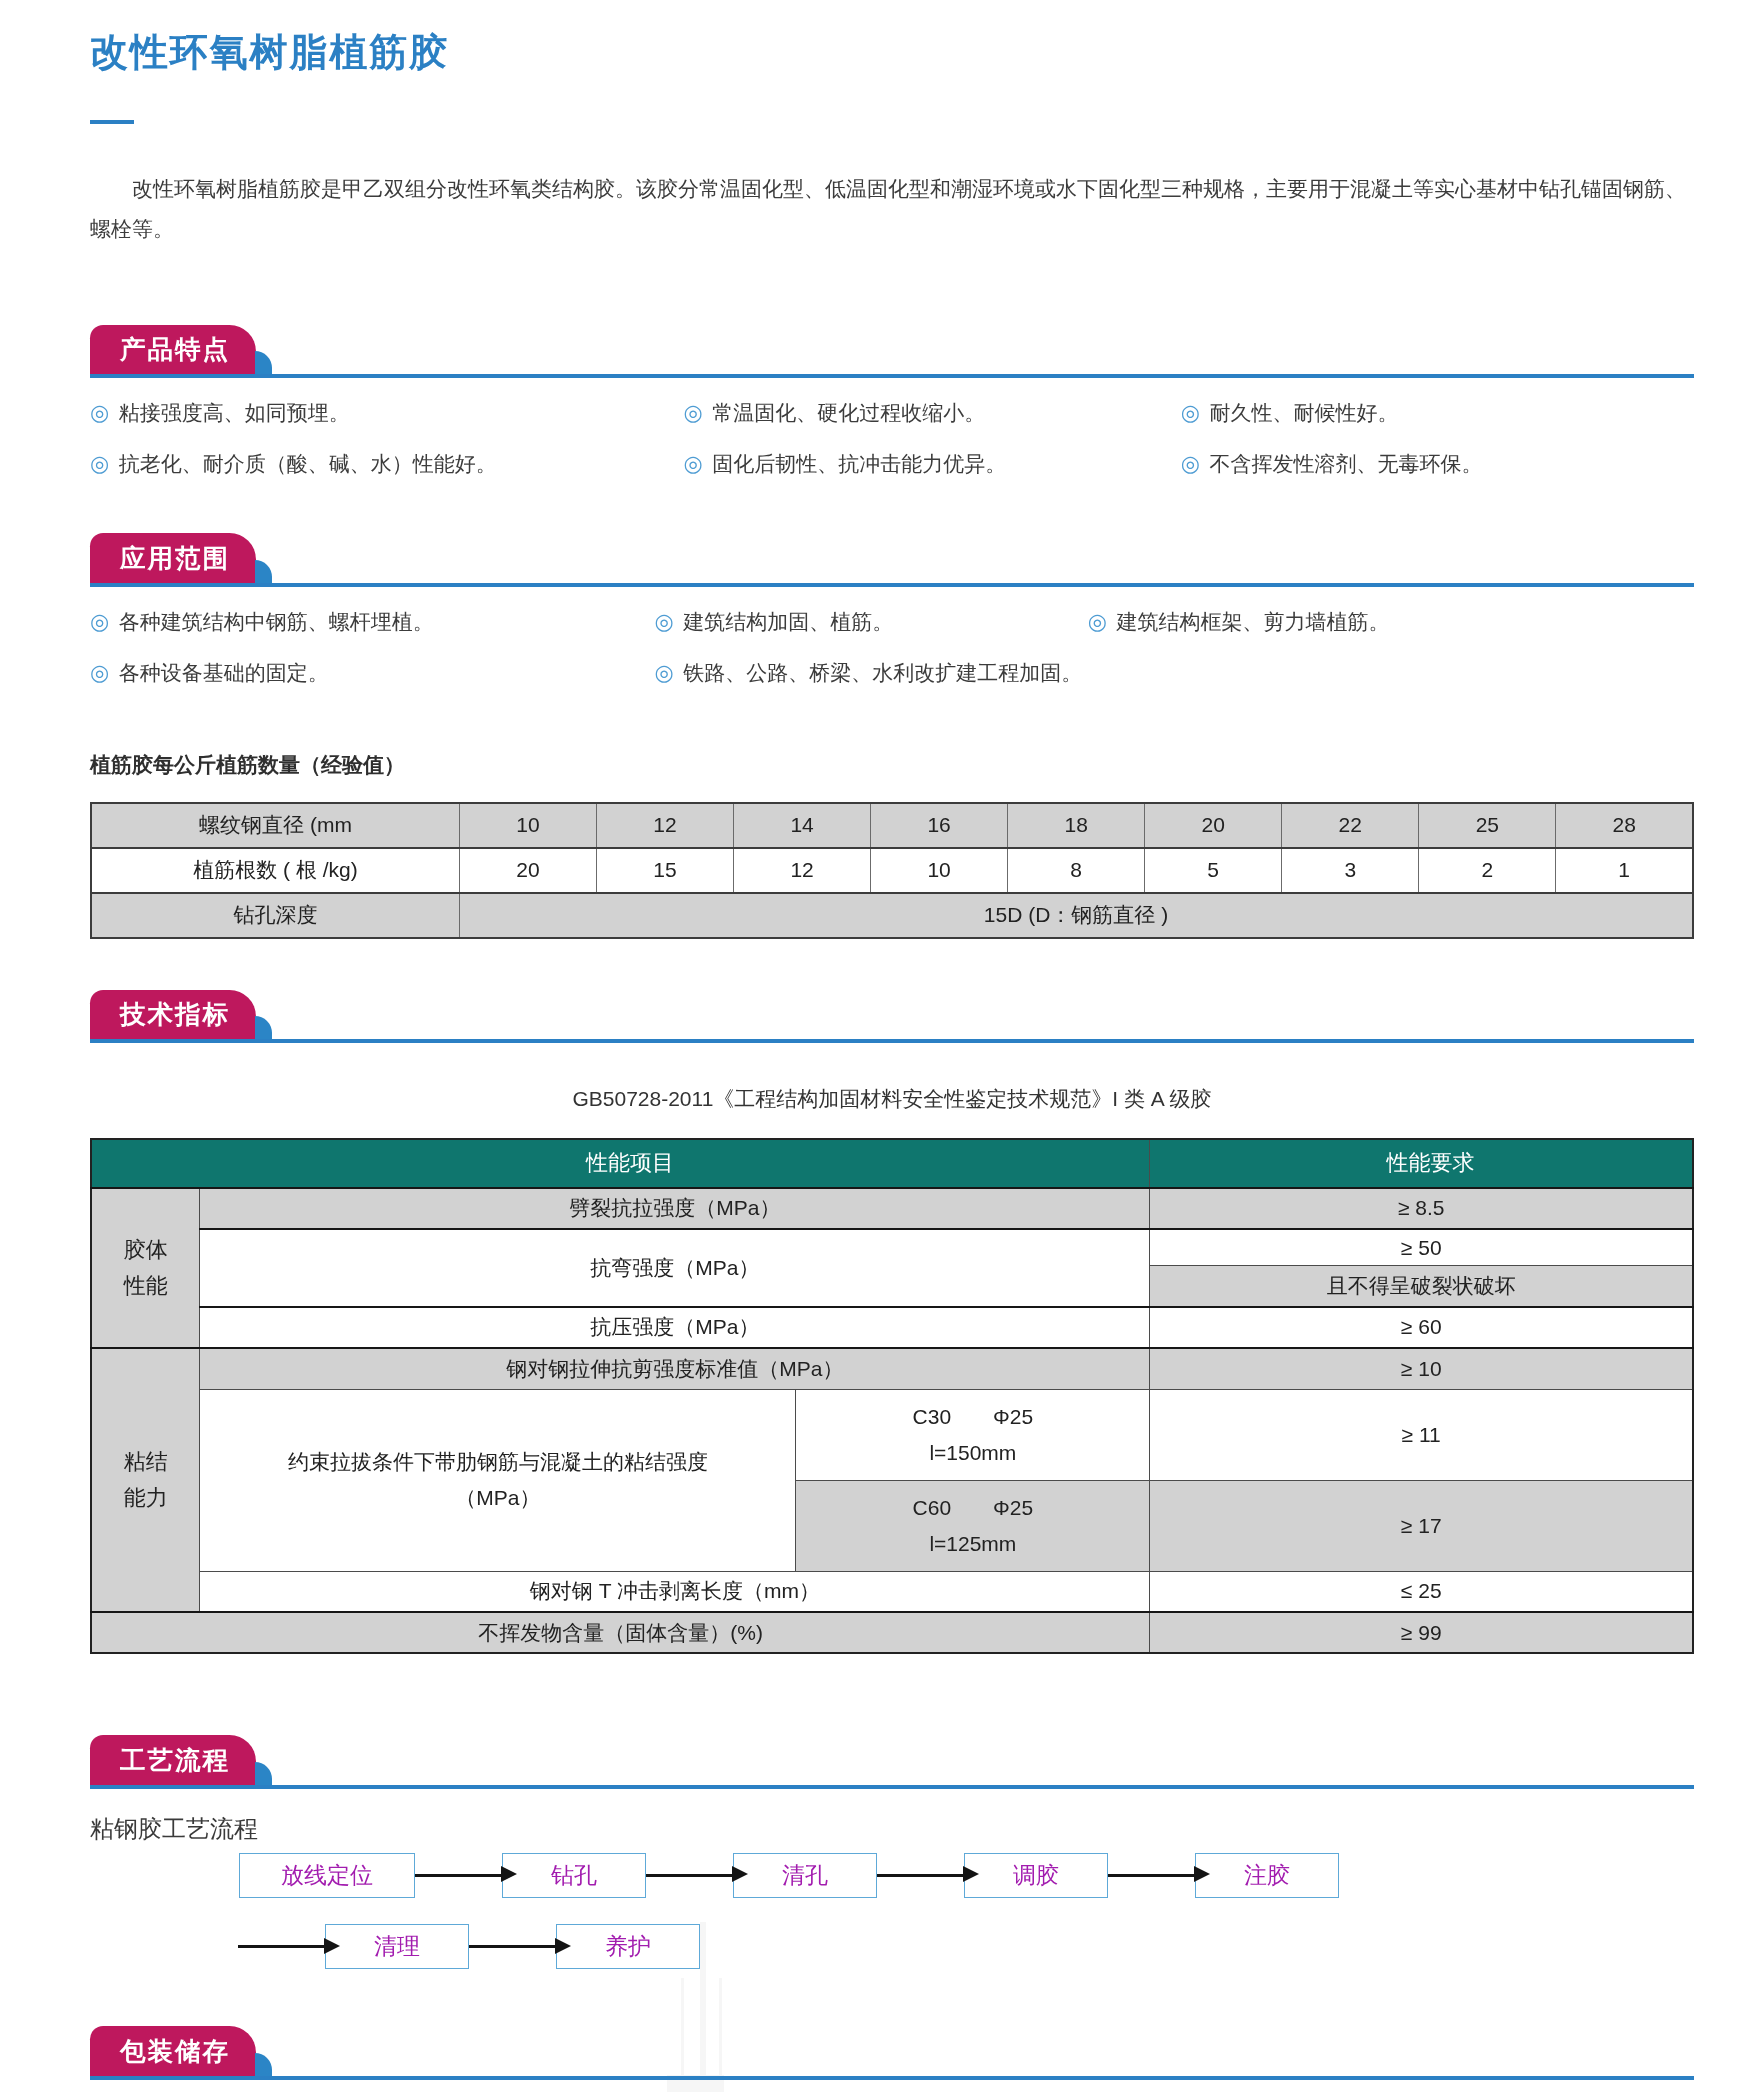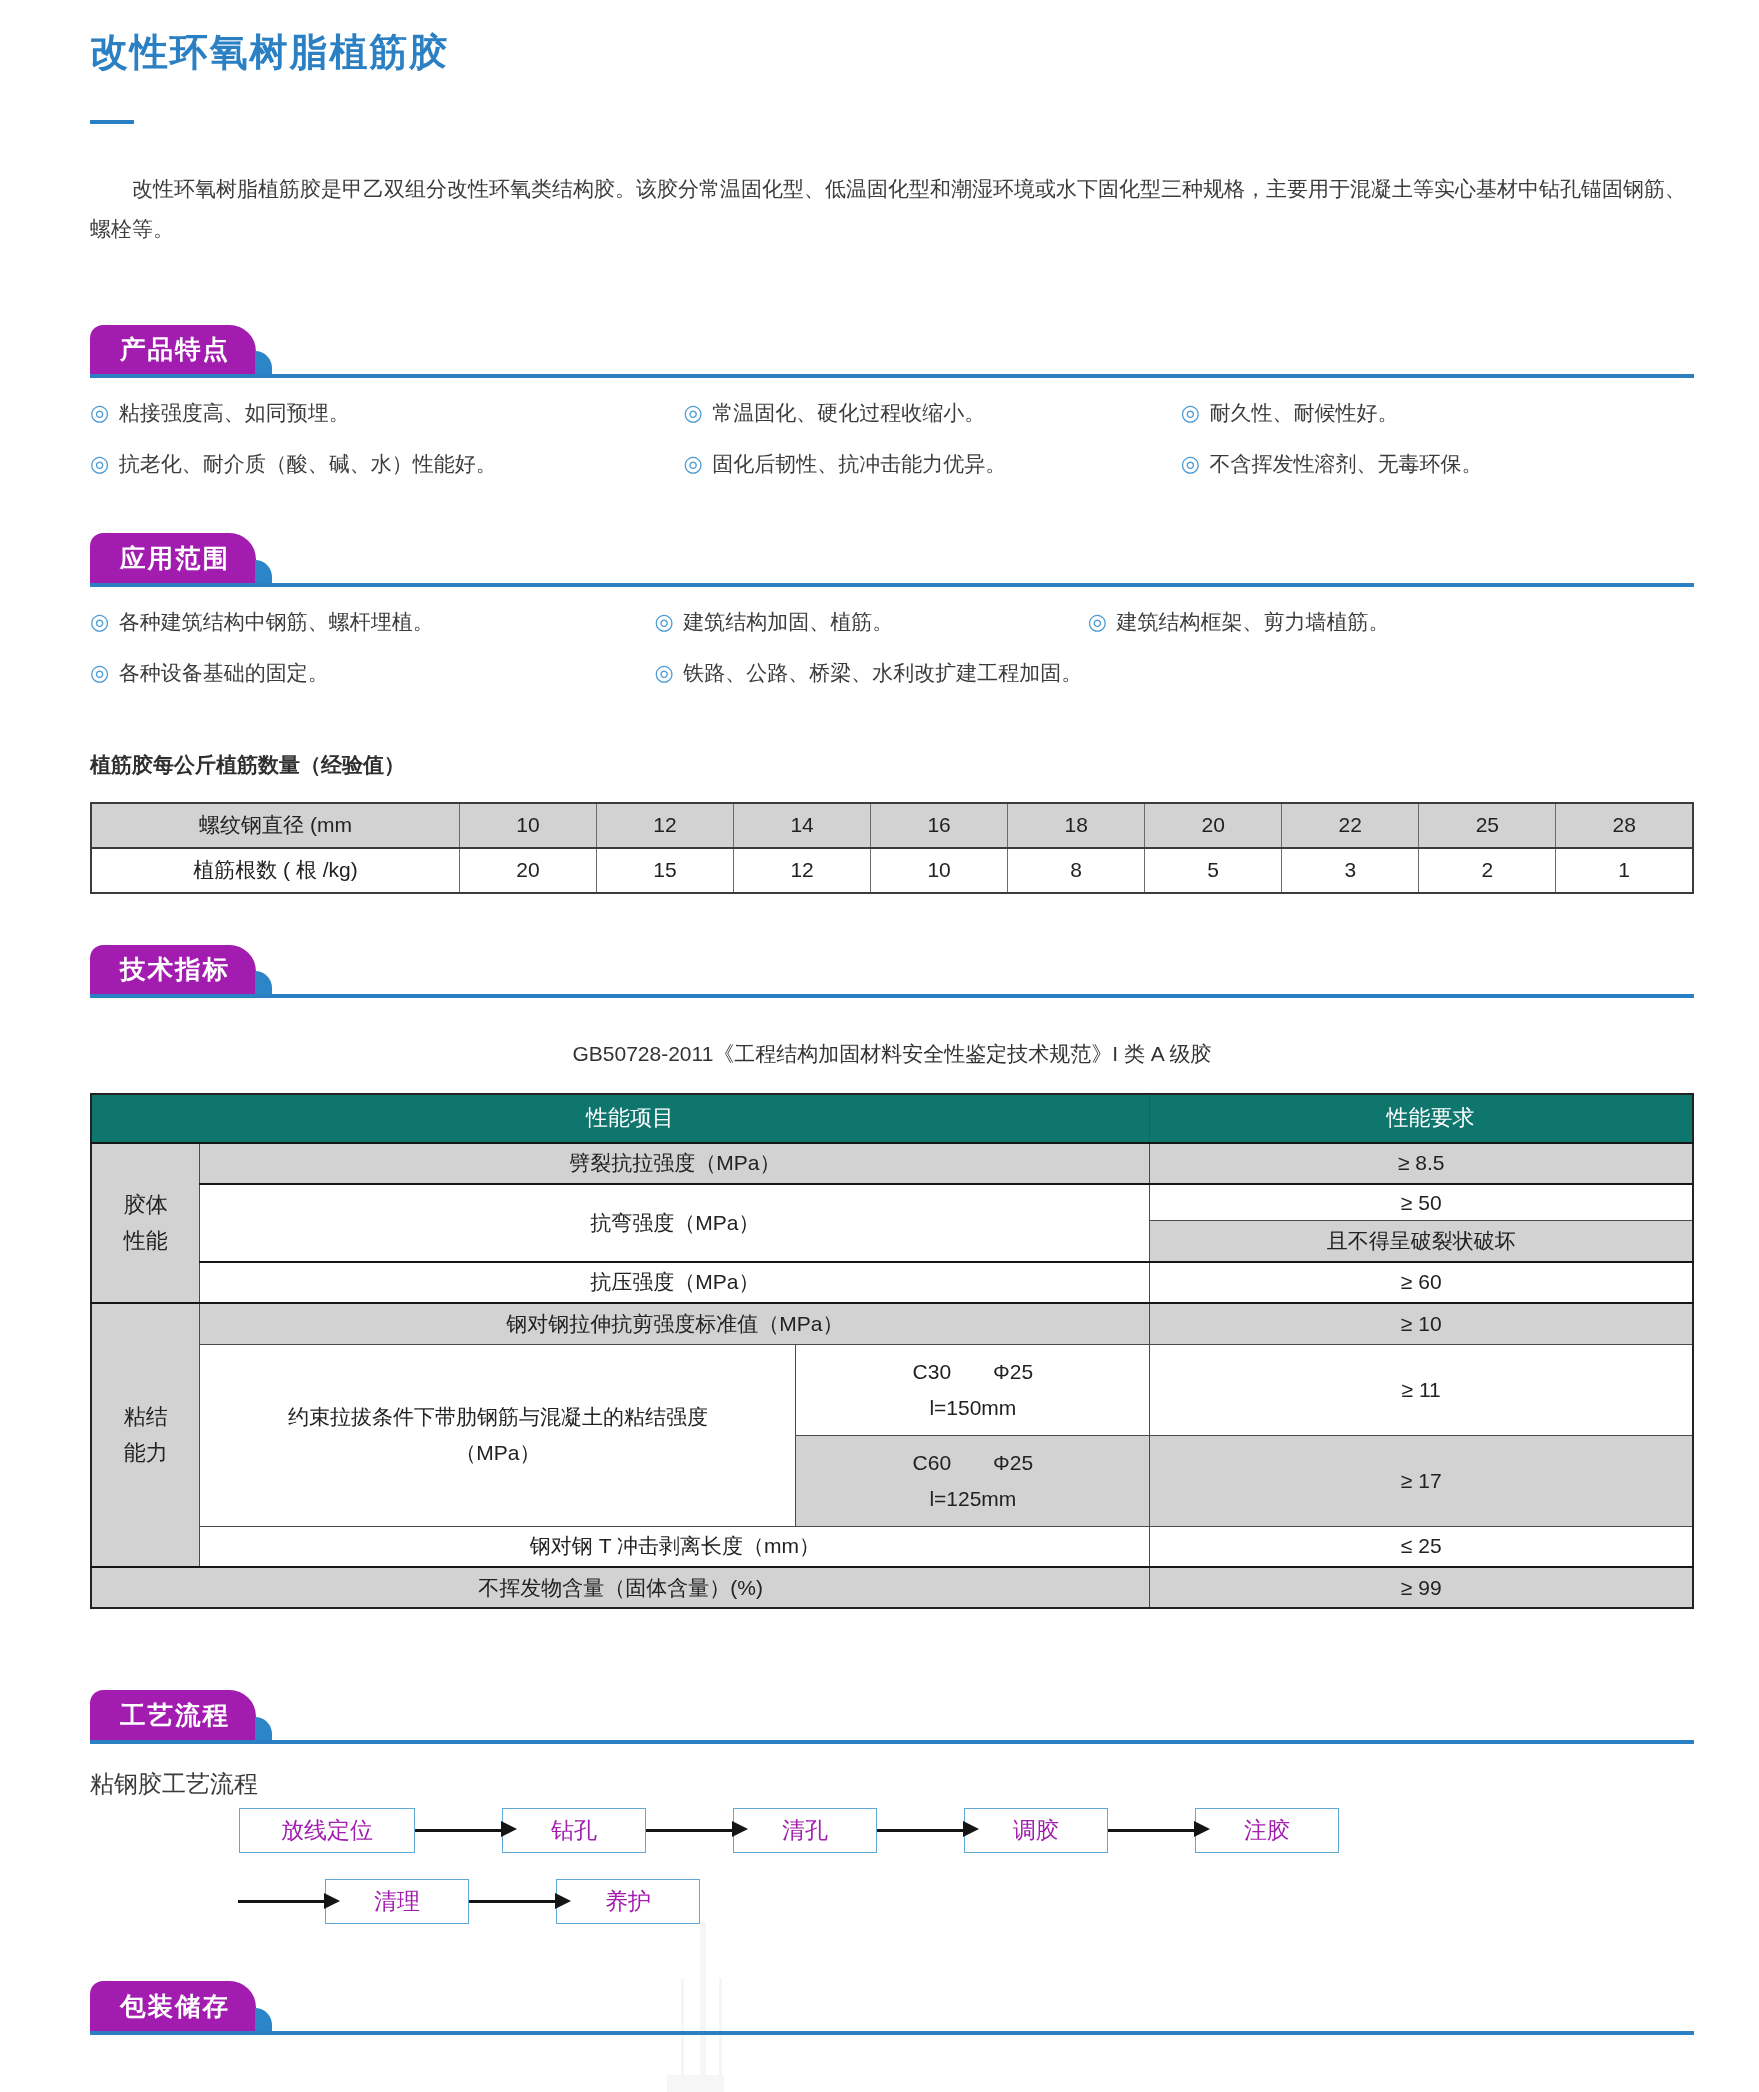--- a/index.html
+++ b/index.html
@@ -14,21 +14,21 @@
   
   .doc-title { font-size:38px; font-weight:bold; color:#2b80c4; letter-spacing:1.9px; }
   .title-rule { width:44px; height:4.7px; background:#2b80c4; margin-top:42px; }
 
   
   .intro { margin-top:45px; font-size:21px; line-height:40px; color:#3c3c3c; text-indent:2em; }
 
   
   .section-head { border-bottom:4.7px solid #2b80c4; line-height:0; }
   .badge {
-    position:relative; display:inline-block; background:#a21caf; color:#fff;
+    position:relative; display:inline-block; background:#be185d; color:#fff;
     font-size:25.6px; font-weight:bold; line-height:1; letter-spacing:1.9px;
     padding:12.3px 26.5px 11.4px 30px; border-radius:13.2px 26.5px 0 0;
   }
   .badge::after {
     content:""; position:absolute; right:-16px; bottom:0; width:17px; height:23px;
     background:#2b85c6; border-top-right-radius:19px;
   }
 
   
   .bullets { margin-top:21px; display:grid; row-gap:23px; font-size:21px; color:#3c3c3c; }
@@ -201,20 +201,24 @@
       <td>20</td>
       <td>15</td>
       <td>12</td>
       <td>10</td>
       <td>8</td>
       <td>5</td>
       <td>3</td>
       <td>2</td>
       <td>1</td>
     </tr>
+    <tr>
+      <td class="g">钻孔深度</td>
+      <td class="g" colspan="9">15D (D：钢筋直径 )</td>
+    </tr>
   </tbody>
     </table>
 
   <div class="section-head mt-sec3">
     <span class="badge">技术指标</span>
   </div>
   <div class="std-note">GB50728-2011《工程结构加固材料安全性鉴定技术规范》I 类 A 级胶</div>
 
   <table class="tech">
     <colgroup>

